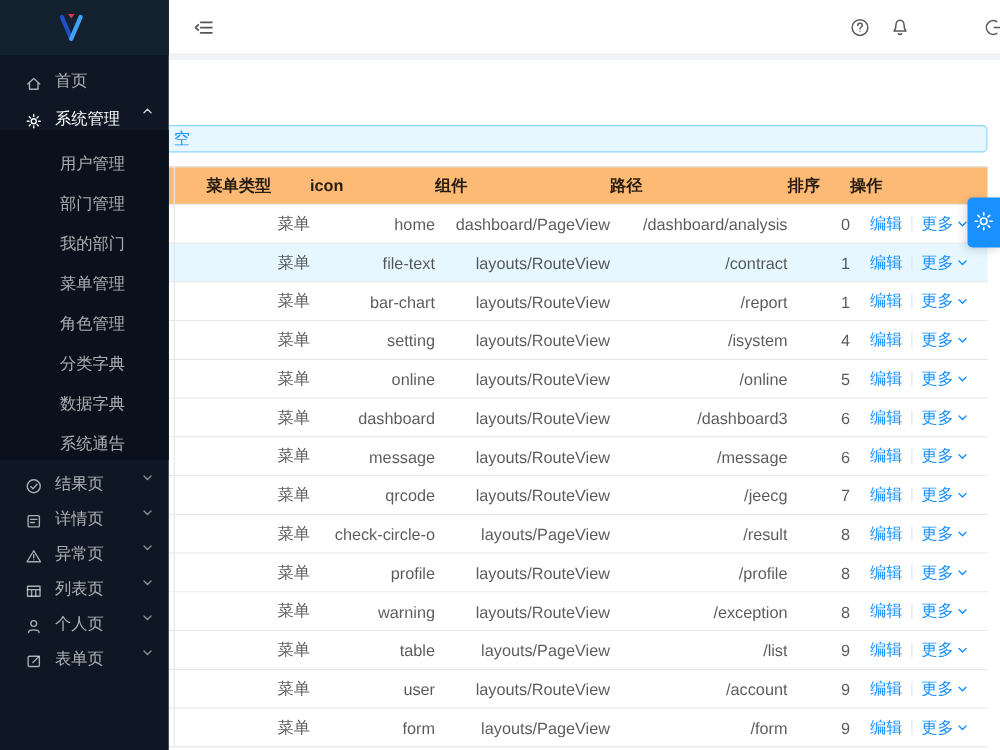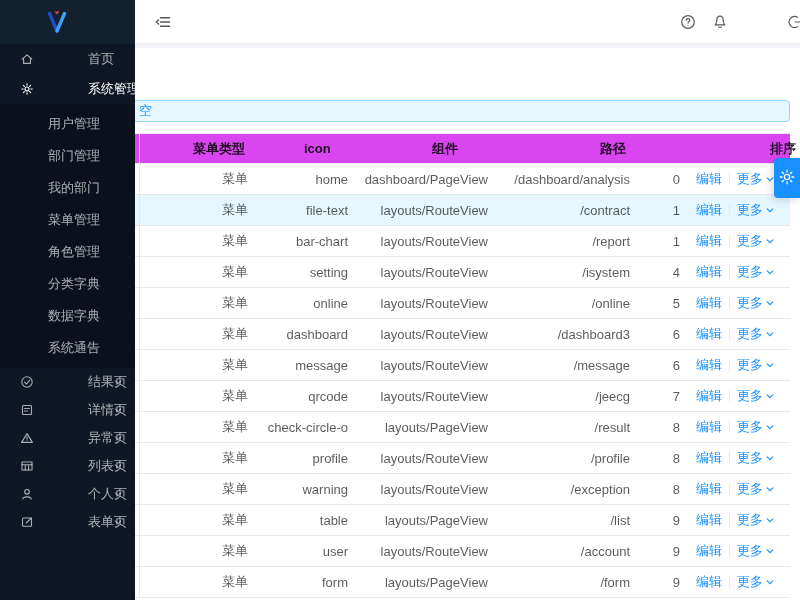--- a/index.html
+++ b/index.html
@@ -10,22 +10,22 @@
     background:#f0f2f5;
     font-size:13px;
   }
 
   
   .sidebar { position:absolute; left:0; top:0; width:135px; height:600px;
     background:#0e1723; z-index:10; }
   .logo-bar { height:44px; background:#13202e; display:flex; align-items:center;
     padding-left:44px; }
   .menu { color:rgba(255,255,255,0.65); }
-  .m-item { display:flex; align-items:center; cursor:pointer; position:relative;
-    padding-left:20px;gap:44px; }
+  .m-item { display:flex; align-items:flex-end; cursor:pointer; position:relative;
+    padding-left:20px; }
   .m-item.top  { height:30px; }
   .m-item.top2 { height:28px; }
   .m-item.top2:first-of-type { margin-top:2px; }
   .submenu { background:#0a111c; padding:4px 0; }
   .m-item.sub { height:32px; padding-left:48px; }
   .m-item.selected { background:#1890ff; color:#ffffff; }
   .m-item.active { color:#ffffff; }
   .m-icon { width:14px; height:14px; margin-right:10px; display:inline-flex;
     align-items:center; flex:none; }
   .m-label { white-space:nowrap; }
@@ -51,22 +51,22 @@
     background:#e6f7ff; border:1px solid #91d5ff; border-radius:4px;
     display:flex; align-items:center; padding-left:19px; }
   .alert-link { color:#1890ff; text-decoration:none; cursor:pointer; font-size:13px; }
 
   .table { position:absolute; left:0; right:10px; top:85px; }
   .table::before { content:""; position:absolute; left:4px; top:0; bottom:1px;
     width:1px; background:#e8e8e8; }
   .thead, .tr { display:grid;
     grid-template-columns:30px 83px 100px 140px 142px 50px 110px;
     align-items:center; }
-  .thead { height:31px; background:#d946ef; border-top:1px solid #e8e8e8;
-    border-bottom:1px solid #e8e8e8; color:rgba(0,0,0,0.85); font-weight:bold;gap:28px; }
+  .thead { height:31px; background:#fdba74; border-top:1px solid #e8e8e8;
+    border-bottom:1px solid #e8e8e8; color:rgba(0,0,0,0.85); font-weight:bold; }
   .tr { height:31px; border-bottom:1px solid #e8e8e8; color:rgba(0,0,0,0.65);
     background:#ffffff;text-align:right; }
   .tr.row-selected { background:#e6f7ff; }
   .th, .td { white-space:nowrap; overflow:hidden; }
   .cell-ops { display:flex; justify-content:center; align-items:center; }
   .op-link { color:#1890ff; text-decoration:none; cursor:pointer;
     display:inline-flex; align-items:center; }
   .op-divider { width:1px; height:12px; background:#e8e8e8; margin:0 7px; }
   .op-caret { display:inline-flex; margin-left:3px; }
 

